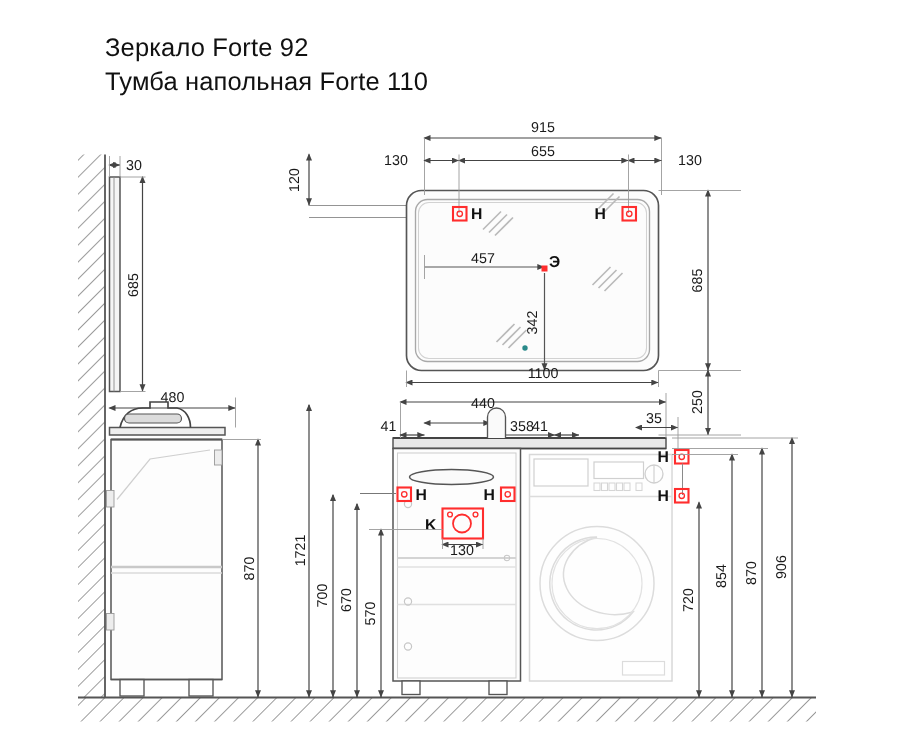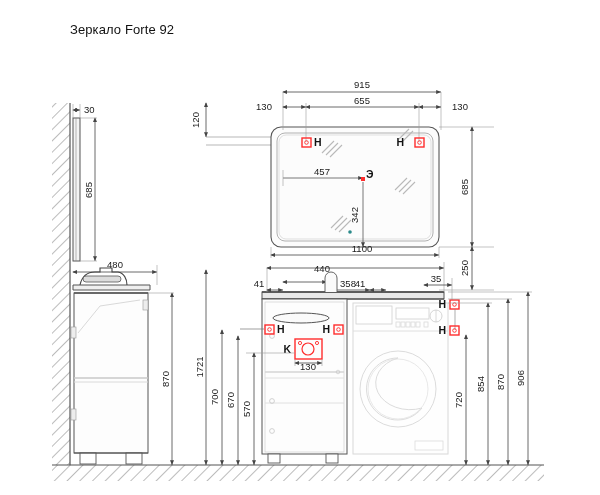--- a/index.html
+++ b/index.html
@@ -1,32 +1,33 @@
 <!DOCTYPE html>
 <html><head>
 <meta charset="utf-8">
 <style>
   html,body{margin:0;padding:0;background:#ffffff;}
   body{width:600px;height:495px;position:relative;overflow:hidden;
        font-family:"Liberation Sans",sans-serif;color:#1a1a1a;}
   #stage{position:absolute;left:0;top:0;width:600px;height:495px;}
-  .ttl{position:absolute;font-size:13px;color:#111;letter-spacing:.1px;white-space:nowrap;}
+  .ttl{position:absolute;font-size:17px;color:#111;letter-spacing:.1px;white-space:nowrap;}
   #t1{left:70px;top:22px;}
   #t2{left:70px;top:45px;}
   svg{position:absolute;left:0;top:0;}
   .dim{font-family:"Liberation Sans",sans-serif;font-size:9.5px;fill:#1a1a1a;}
   .dimv{font-family:"Liberation Sans",sans-serif;font-size:9.5px;fill:#1a1a1a;}
   .lbl{font-family:"Liberation Sans",sans-serif;font-size:10.5px;fill:#111;font-weight:600;}
 </style>
 </head>
 <body>
 
 <div id="stage">
 
   <div class="ttl" id="t1">Зеркало Forte 92</div>
+  <div class="ttl" id="t2">Тумба напольная Forte 110</div>
 
   <svg width="600" height="495">
     <defs>
       <pattern id="hatchF" width="9" height="9" patternUnits="userSpaceOnUse" patternTransform="rotate(45)">
         <line x1="0" y1="0" x2="0" y2="9" stroke="#6b6b6b" stroke-width="0.9"></line>
       </pattern>
       <pattern id="hatchW" width="8" height="8" patternUnits="userSpaceOnUse" patternTransform="rotate(45)">
         <line x1="0" y1="0" x2="0" y2="8" stroke="#6b6b6b" stroke-width="0.9"></line>
       </pattern>
       <marker id="ar" markerWidth="7" markerHeight="7" refX="6" refY="2.5" orient="auto">

